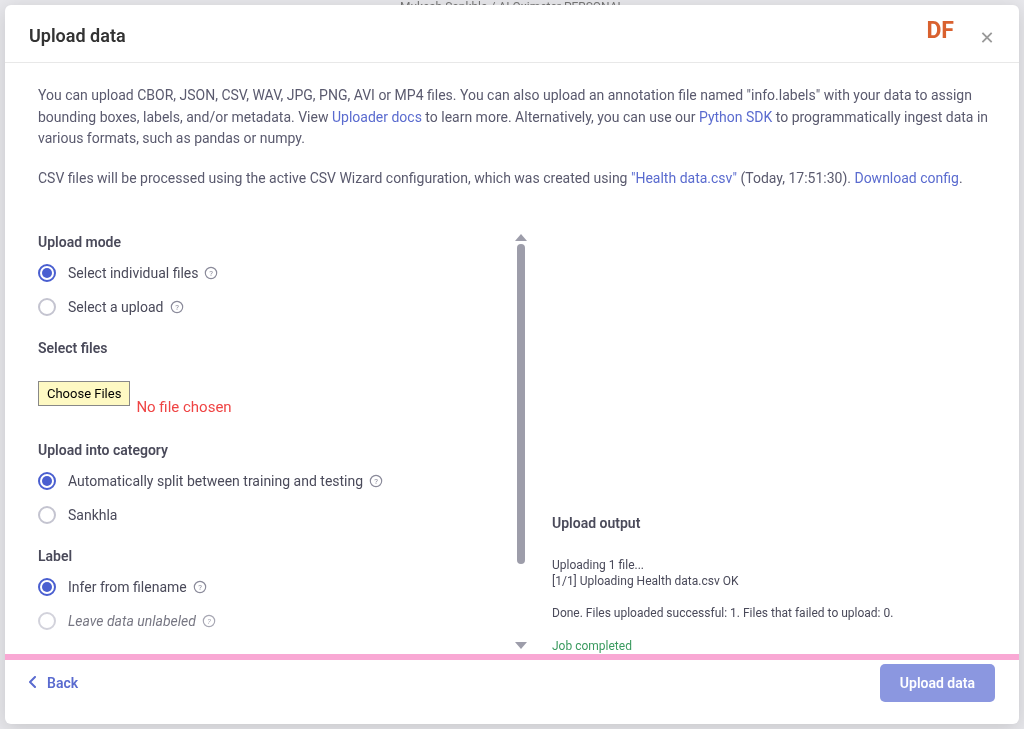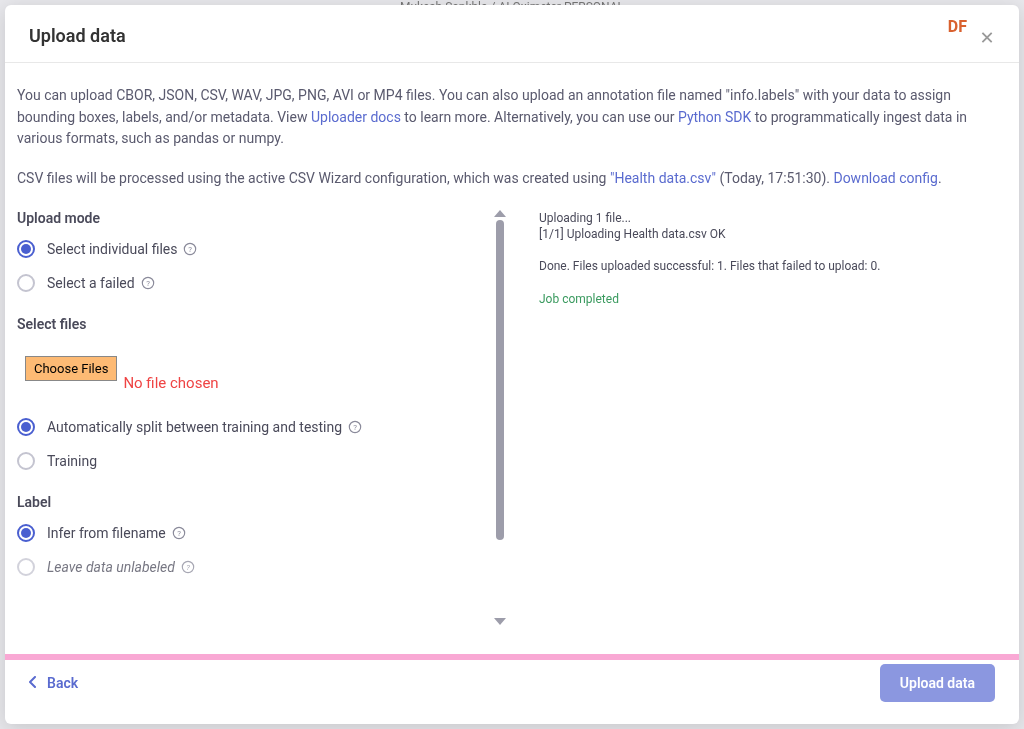--- a/index.html
+++ b/index.html
@@ -43,45 +43,45 @@
       position: relative;
     }
     .modal-title {
       font-size: 18px;
       font-weight: 600;
       color: #333;
     }
     .df-badge {
       position: absolute;
       top: 12px;
-      right: 52px;
+      right: 65px;
       color: #d9612f;
       font-weight: 700;
-      font-size: 16px;
+      font-size: 23px;
     }
     .close-btn {
       position: absolute;
       top: 20px;
       right: 20px;
       font-size: 18px;
       color: #999;
       cursor: pointer;
       width: 24px;
       height: 24px;
       display: flex;
       align-items: center;
       justify-content: center;
     }
     .modal-divider {
       border-bottom: 1px solid #e8e8e8;
       margin: 0 0;
     }
     .modal-content {
       flex: 1;
-      padding: 22px 24px 0 12px;
+      padding: 22px 24px 0 33px;
       overflow: hidden;
       display: flex;
       flex-direction: column;
     }
     .intro-text {
       font-size: 14px;
       color: #5a5a6e;
       line-height: 1.55;
       margin-bottom: 18px;
     }
@@ -93,21 +93,22 @@
       font-size: 14px;
       color: #5a5a6e;
       line-height: 1.55;
       margin-bottom: 20px;
     }
     .csv-text a { color: #5a6bcf; text-decoration: none; }
     .columns {
       display: flex;
       flex: 1;
       min-height: 0;
-      gap: 12px;
+      gap: 4px;
+      align-items: flex-end;
     }
     .left-col {
       width: 490px;
       position: relative;
       overflow: hidden;
       padding-right: 24px;
     }
     .right-col {
       flex: 1;
       padding-left: 20px;
@@ -158,26 +159,25 @@
       align-items: center;
       font-size: 13px;
     }
     .file-picker {
       display: flex;
       align-items: center;
       margin-bottom: 26px;
     }
     .choose-files-btn {
       border: 1px solid #888;
-      background: #fdba74;
+      background: #fef9c3;
       padding: 4px 8px;
       font-size: 13px;
       cursor: pointer;
       font-family: inherit;
-      margin-left: 8px;
     }
     .no-file-label {
       font-size: 15px;
       color: #ef4444;
       margin-left: 6px;
       margin-top: 28px;
     }
     .upload-output-title {
       font-size: 14px;
       font-weight: 600;
@@ -285,54 +285,55 @@
               <span>Select individual files</span>
               <span class="help-icon">
                 <svg width="14" height="14" viewBox="0 0 16 16">
                     <circle cx="8" cy="8" r="6.5" fill="none" stroke="#8a8a9a" stroke-width="1.3"></circle>
                     <text x="8" y="11.5" text-anchor="middle" font-size="9" fill="#8a8a9a" font-family="Arial">?</text>
                   </svg>
               </span>
             </div>
             <div class="radio-row">
               <span class="radio-outline"></span>
-              <span>Select a failed</span>
+              <span>Select a upload</span>
               <span class="help-icon">
                 <svg width="14" height="14" viewBox="0 0 16 16">
                     <circle cx="8" cy="8" r="6.5" fill="none" stroke="#8a8a9a" stroke-width="1.3"></circle>
                     <text x="8" y="11.5" text-anchor="middle" font-size="9" fill="#8a8a9a" font-family="Arial">?</text>
                   </svg>
               </span>
             </div>
           </div>
 
           <div class="section-block">
             <div class="section-heading">Select files</div>
             <div class="file-picker">
               <button class="choose-files-btn">Choose Files</button>
               <span class="no-file-label">No file chosen</span>
             </div>
           </div>
 
           <div class="section-block">
+            <div class="section-heading">Upload into category</div>
             <div class="radio-row">
               <span class="radio-outline checked">
                   <span class="radio-dot"></span>
                 </span>
               <span>Automatically split between training and testing</span>
               <span class="help-icon">
                 <svg width="14" height="14" viewBox="0 0 16 16">
                     <circle cx="8" cy="8" r="6.5" fill="none" stroke="#8a8a9a" stroke-width="1.3"></circle>
                     <text x="8" y="11.5" text-anchor="middle" font-size="9" fill="#8a8a9a" font-family="Arial">?</text>
                   </svg>
               </span>
             </div>
             <div class="radio-row">
               <span class="radio-outline"></span>
-              <span>Training</span>
+              <span>Sankhla</span>
             </div>
           </div>
 
           <div class="section-block">
             <div class="section-heading">Label</div>
             <div class="radio-row">
               <span class="radio-outline checked">
                   <span class="radio-dot"></span>
                 </span>
               <span>Infer from filename</span>
@@ -359,20 +360,21 @@
 
         <div class="scrollbar-track">
           <div class="scroll-arrow up"></div>
           <div class="scroll-thumb"></div>
           <div class="scroll-spacer"></div>
           <div class="scroll-arrow down"></div>
         </div>
       </div>
 
       <div class="right-col">
+        <div class="upload-output-title">Upload output</div>
         <div class="console">
           <div class="line">Uploading 1 file...</div>
           <div class="line">[1/1] Uploading Health data.csv OK</div>
           <div class="line">&nbsp;</div>
           <div class="line">Done. Files uploaded successful: 1. Files that failed to upload: 0.</div>
           <div class="line">&nbsp;</div>
           <div class="line ok">Job completed</div>
         </div>
       </div>
     </div>

